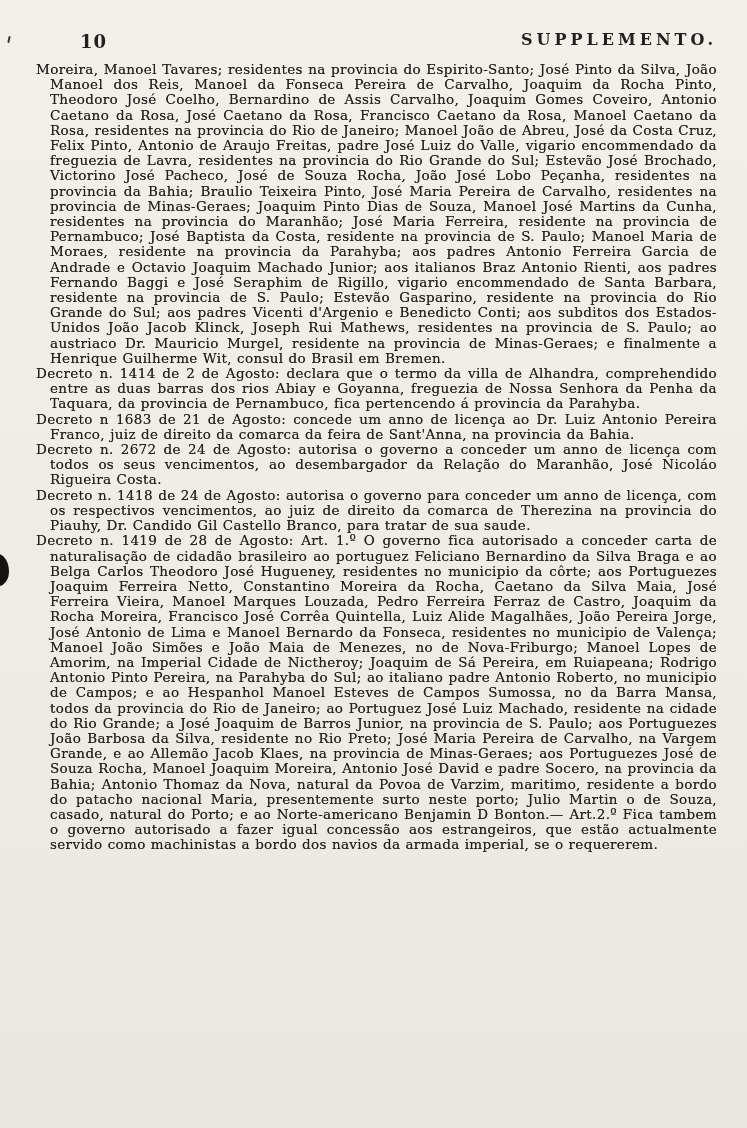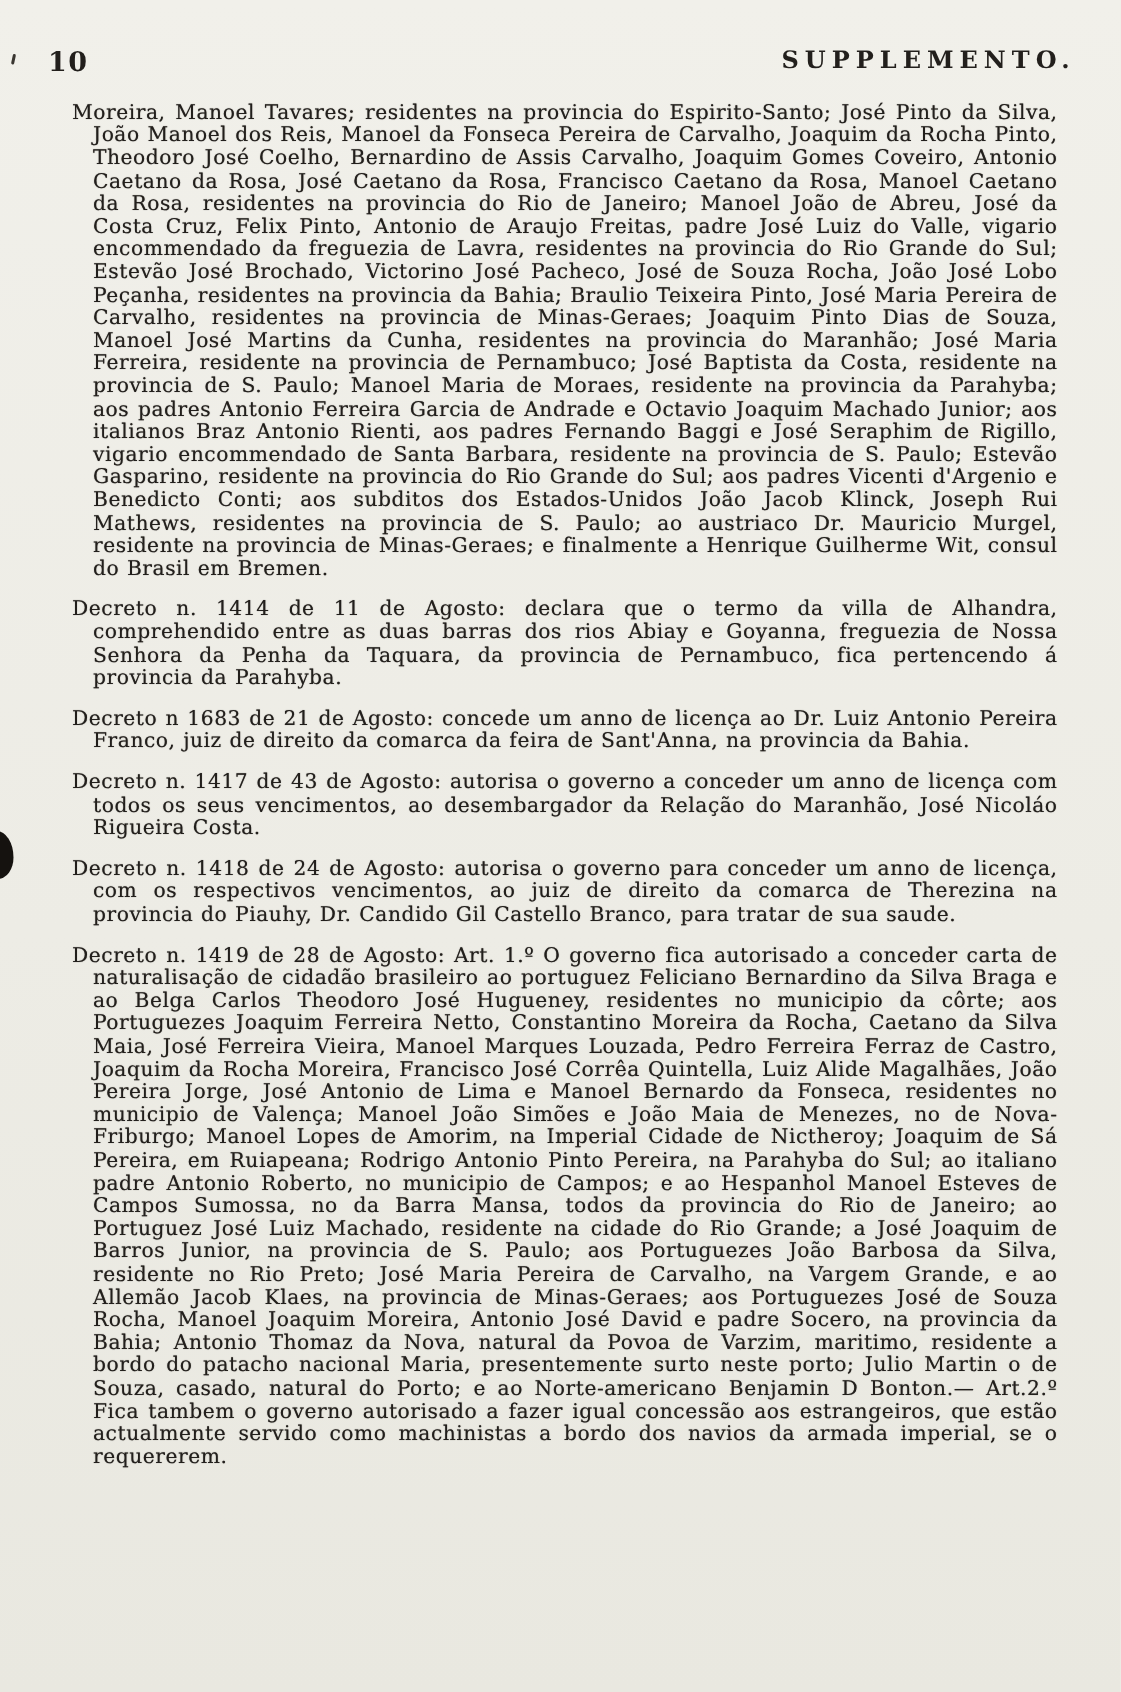--- a/index.html
+++ b/index.html
@@ -20,40 +20,41 @@
     position: relative;
     width: 747px;
     height: 1128px;
     box-sizing: border-box;
     padding: 30px 30px 0 36px;
   }
   .header {
     position: relative;
     height: 26px;
     margin-bottom: 6px;
+    margin-left: 48px;
   }
   .page-number {
     position: absolute;
     left: -4px;
     top: 1px;
     font-size: 18px;
     font-weight: bold;
     letter-spacing: 1px;
   }
   .title {
     text-align: right;
     font-size: 16px;
     font-weight: bold;
     letter-spacing: 4px;
   }
   .body-text {
     width: 681px;
   }
   .para {
-    margin: 12px;
+    margin: 0;
     font-size: 13.5px;
     line-height: 15.2px;
     letter-spacing: 0.35px;
     word-spacing: 0.5px;
     text-align: justify;
     padding-left: 14px;
     text-indent: -14px;
     text-shadow: 0 0 0.6px rgba(30, 26, 22, 0.65);
   }
   .ink-blot {
@@ -83,22 +84,22 @@
 
   <div class="corner-mark"></div>
 
   <div class="header">
     <span class="page-number">10</span>
     <div class="title">SUPPLEMENTO.</div>
   </div>
 
   <div class="body-text">
     <p class="para">Moreira, Manoel Tavares; residentes na provincia do Espirito-Santo; José Pinto da Silva, João Manoel dos Reis, Manoel da Fonseca Pereira de Carvalho, Joaquim da Rocha Pinto, Theodoro José Coelho, Bernardino de Assis Carvalho, Joaquim Gomes Coveiro, Antonio Caetano da Rosa, José Caetano da Rosa, Francisco Caetano da Rosa, Manoel Caetano da Rosa, residentes na provincia do Rio de Janeiro; Manoel João de Abreu, José da Costa Cruz, Felix Pinto, Antonio de Araujo Freitas, padre José Luiz do Valle, vigario encommendado da freguezia de Lavra, residentes na provincia do Rio Grande do Sul; Estevão José Brochado, Victorino José Pacheco, José de Souza Rocha, João José Lobo Peçanha, residentes na provincia da Bahia; Braulio Teixeira Pinto, José Maria Pereira de Carvalho, residentes na provincia de Minas-Geraes; Joaquim Pinto Dias de Souza, Manoel José Martins da Cunha, residentes na provincia do Maranhão; José Maria Ferreira, residente na provincia de Pernambuco; José Baptista da Costa, residente na provincia de S. Paulo; Manoel Maria de Moraes, residente na provincia da Parahyba; aos padres Antonio Ferreira Garcia de Andrade e Octavio Joaquim Machado Junior; aos italianos Braz Antonio Rienti, aos padres Fernando Baggi e José Seraphim de Rigillo, vigario encommendado de Santa Barbara, residente na provincia de S. Paulo; Estevão Gasparino, residente na provincia do Rio Grande do Sul; aos padres Vicenti d'Argenio e Benedicto Conti; aos subditos dos Estados-Unidos João Jacob Klinck, Joseph Rui Mathews, residentes na provincia de S. Paulo; ao austriaco Dr. Mauricio Murgel, residente na provincia de Minas-Geraes; e finalmente a Henrique Guilherme Wit, consul do Brasil em Bremen.</p>
-    <p class="para">Decreto n. 1414 de 11 de Agosto: declara que o termo da villa de Alhandra, comprehendido entre as duas barras dos rios Abiay e Goyanna, freguezia de Nossa Senhora da Penha da Taquara, da provincia de Pernambuco, fica pertencendo á provincia da Parahyba.</p>
+    <p class="para">Decreto n. 1414 de 2 de Agosto: declara que o termo da villa de Alhandra, comprehendido entre as duas barras dos rios Abiay e Goyanna, freguezia de Nossa Senhora da Penha da Taquara, da provincia de Pernambuco, fica pertencendo á provincia da Parahyba.</p>
     <p class="para">Decreto n 1683 de 21 de Agosto: concede um anno de licença ao Dr. Luiz Antonio Pereira Franco, juiz de direito da comarca da feira de Sant'Anna, na provincia da Bahia.</p>
-    <p class="para">Decreto n. 1417 de 43 de Agosto: autorisa o governo a conceder um anno de licença com todos os seus vencimentos, ao desembargador da Relação do Maranhão, José Nicoláo Rigueira Costa.</p>
+    <p class="para">Decreto n. 2672 de 24 de Agosto: autorisa o governo a conceder um anno de licença com todos os seus vencimentos, ao desembargador da Relação do Maranhão, José Nicoláo Rigueira Costa.</p>
     <p class="para">Decreto n. 1418 de 24 de Agosto: autorisa o governo para conceder um anno de licença, com os respectivos vencimentos, ao juiz de direito da comarca de Therezina na provincia do Piauhy, Dr. Candido Gil Castello Branco, para tratar de sua saude.</p>
     <p class="para">Decreto n. 1419 de 28 de Agosto: Art. 1.º O governo fica autorisado a conceder carta de naturalisação de cidadão brasileiro ao portuguez Feliciano Bernardino da Silva Braga e ao Belga Carlos Theodoro José Hugueney, residentes no municipio da côrte; aos Portuguezes Joaquim Ferreira Netto, Constantino Moreira da Rocha, Caetano da Silva Maia, José Ferreira Vieira, Manoel Marques Louzada, Pedro Ferreira Ferraz de Castro, Joaquim da Rocha Moreira, Francisco José Corrêa Quintella, Luiz Alide Magalhães, João Pereira Jorge, José Antonio de Lima e Manoel Bernardo da Fonseca, residentes no municipio de Valença; Manoel João Simões e João Maia de Menezes, no de Nova-Friburgo; Manoel Lopes de Amorim, na Imperial Cidade de Nictheroy; Joaquim de Sá Pereira, em Ruiapeana; Rodrigo Antonio Pinto Pereira, na Parahyba do Sul; ao italiano padre Antonio Roberto, no municipio de Campos; e ao Hespanhol Manoel Esteves de Campos Sumossa, no da Barra Mansa, todos da provincia do Rio de Janeiro; ao Portuguez José Luiz Machado, residente na cidade do Rio Grande; a José Joaquim de Barros Junior, na provincia de S. Paulo; aos Portuguezes João Barbosa da Silva, residente no Rio Preto; José Maria Pereira de Carvalho, na Vargem Grande, e ao Allemão Jacob Klaes, na provincia de Minas-Geraes; aos Portuguezes José de Souza Rocha, Manoel Joaquim Moreira, Antonio José David e padre Socero, na provincia da Bahia; Antonio Thomaz da Nova, natural da Povoa de Varzim, maritimo, residente a bordo do patacho nacional Maria, presentemente surto neste porto; Julio Martin o de Souza, casado, natural do Porto; e ao Norte-americano Benjamin D Bonton.— Art.2.º Fica tambem o governo autorisado a fazer igual concessão aos estrangeiros, que estão actualmente servido como machinistas a bordo dos navios da armada imperial, se o requererem.</p>
   </div>
 
   <div class="ink-blot"></div>
 
 </div>
 
 </body></html>

